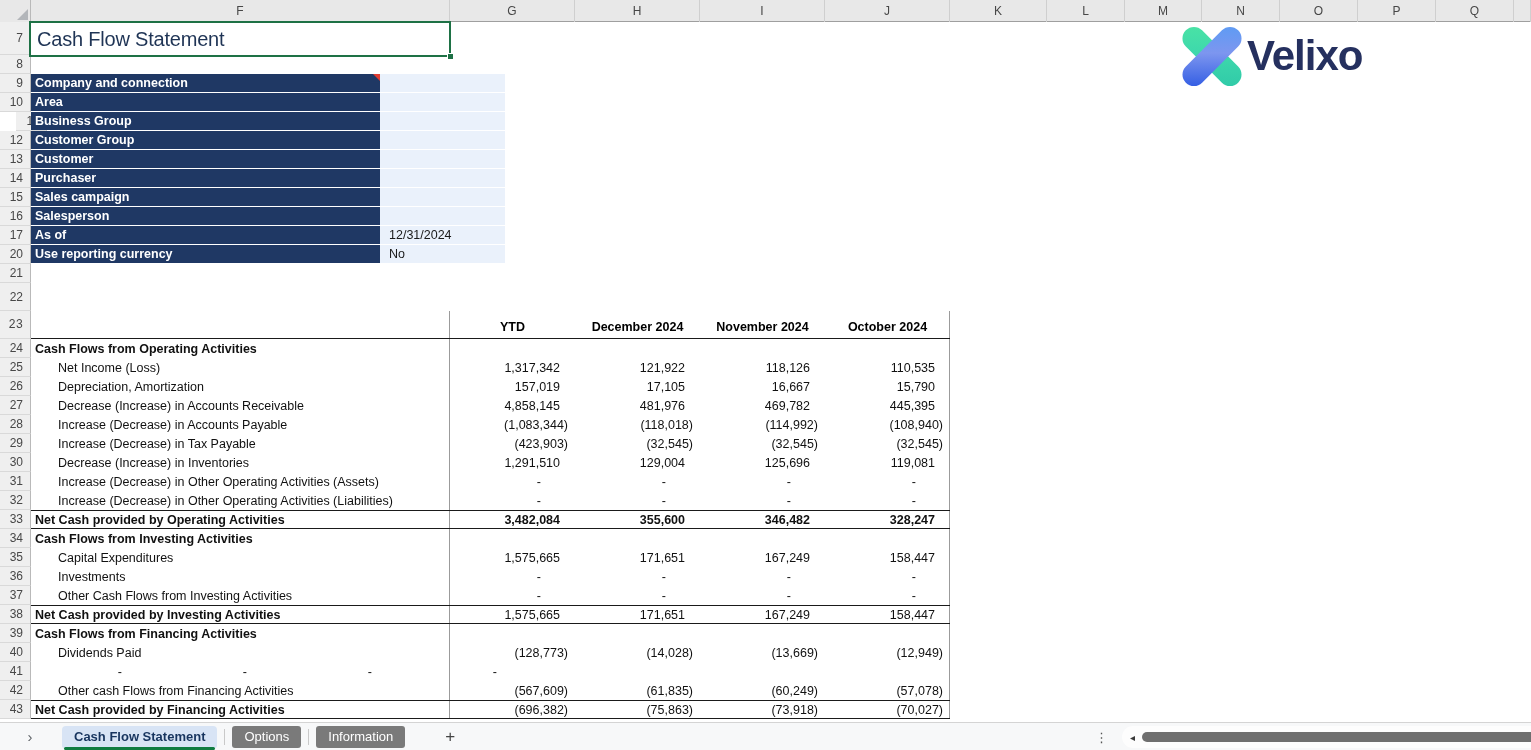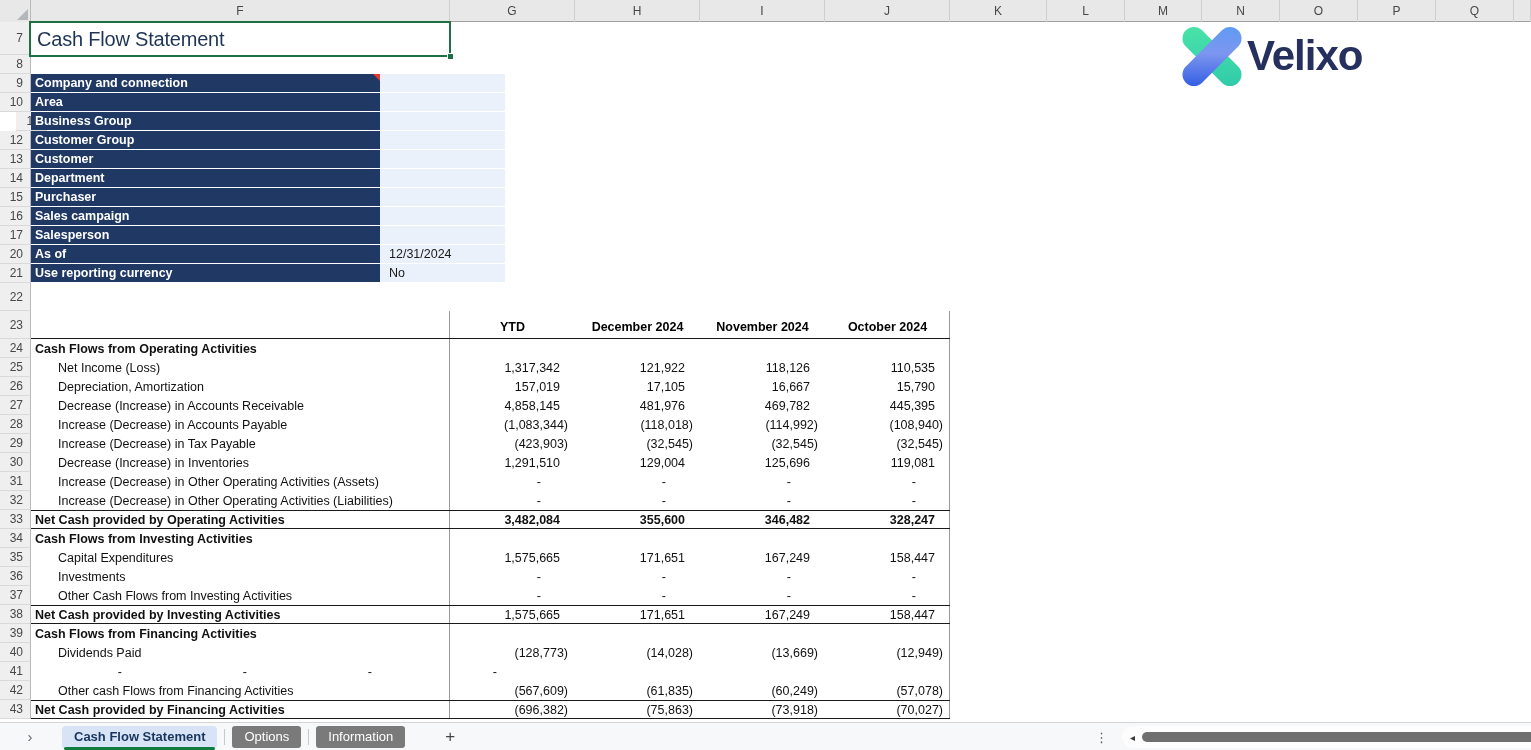--- a/index.html
+++ b/index.html
@@ -102,21 +102,21 @@
     <div class="row-h" style="height: 19px; margin-left: 16px;">11</div>
     <div class="row-h" style="height: 19px;">12</div>
     <div class="row-h" style="height: 19px;">13</div>
     <div class="row-h" style="height: 19px;">14</div>
     <div class="row-h" style="height: 19px;">15</div>
     <div class="row-h" style="height: 19px;">16</div>
     <div class="row-h" style="height: 19px;">17</div>
     <div class="row-h" style="height: 19px;">20</div>
     <div class="row-h" style="height: 19px;">21</div>
     <div class="row-h" style="height: 28px;">22</div>
-    <div class="row-h" style="height: 28px;">23</div>
+    <div class="row-h" style="height: 28px; font-family: Liberation Mono, monospace;">23</div>
     <div class="row-h" style="height: 19px;">24</div>
     <div class="row-h" style="height: 19px;">25</div>
     <div class="row-h" style="height: 19px;">26</div>
     <div class="row-h" style="height: 19px;">27</div>
     <div class="row-h" style="height: 19px;">28</div>
     <div class="row-h" style="height: 19px;">29</div>
     <div class="row-h" style="height: 19px;">30</div>
     <div class="row-h" style="height: 19px;">31</div>
     <div class="row-h" style="height: 19px;">32</div>
     <div class="row-h" style="height: 19px;">33</div>
@@ -151,24 +151,20 @@
     </div>
     <div class="filter-row">
       <div class="filter-label">Customer Group</div>
       <div class="filter-value"></div>
     </div>
     <div class="filter-row">
       <div class="filter-label">Customer</div>
       <div class="filter-value"></div>
     </div>
     <div class="filter-row">
-      <div class="filter-label">Department</div>
-      <div class="filter-value"></div>
-    </div>
-    <div class="filter-row">
       <div class="filter-label">Purchaser</div>
       <div class="filter-value"></div>
     </div>
     <div class="filter-row">
       <div class="filter-label">Sales campaign</div>
       <div class="filter-value"></div>
     </div>
     <div class="filter-row">
       <div class="filter-label">Salesperson</div>
       <div class="filter-value"></div>

